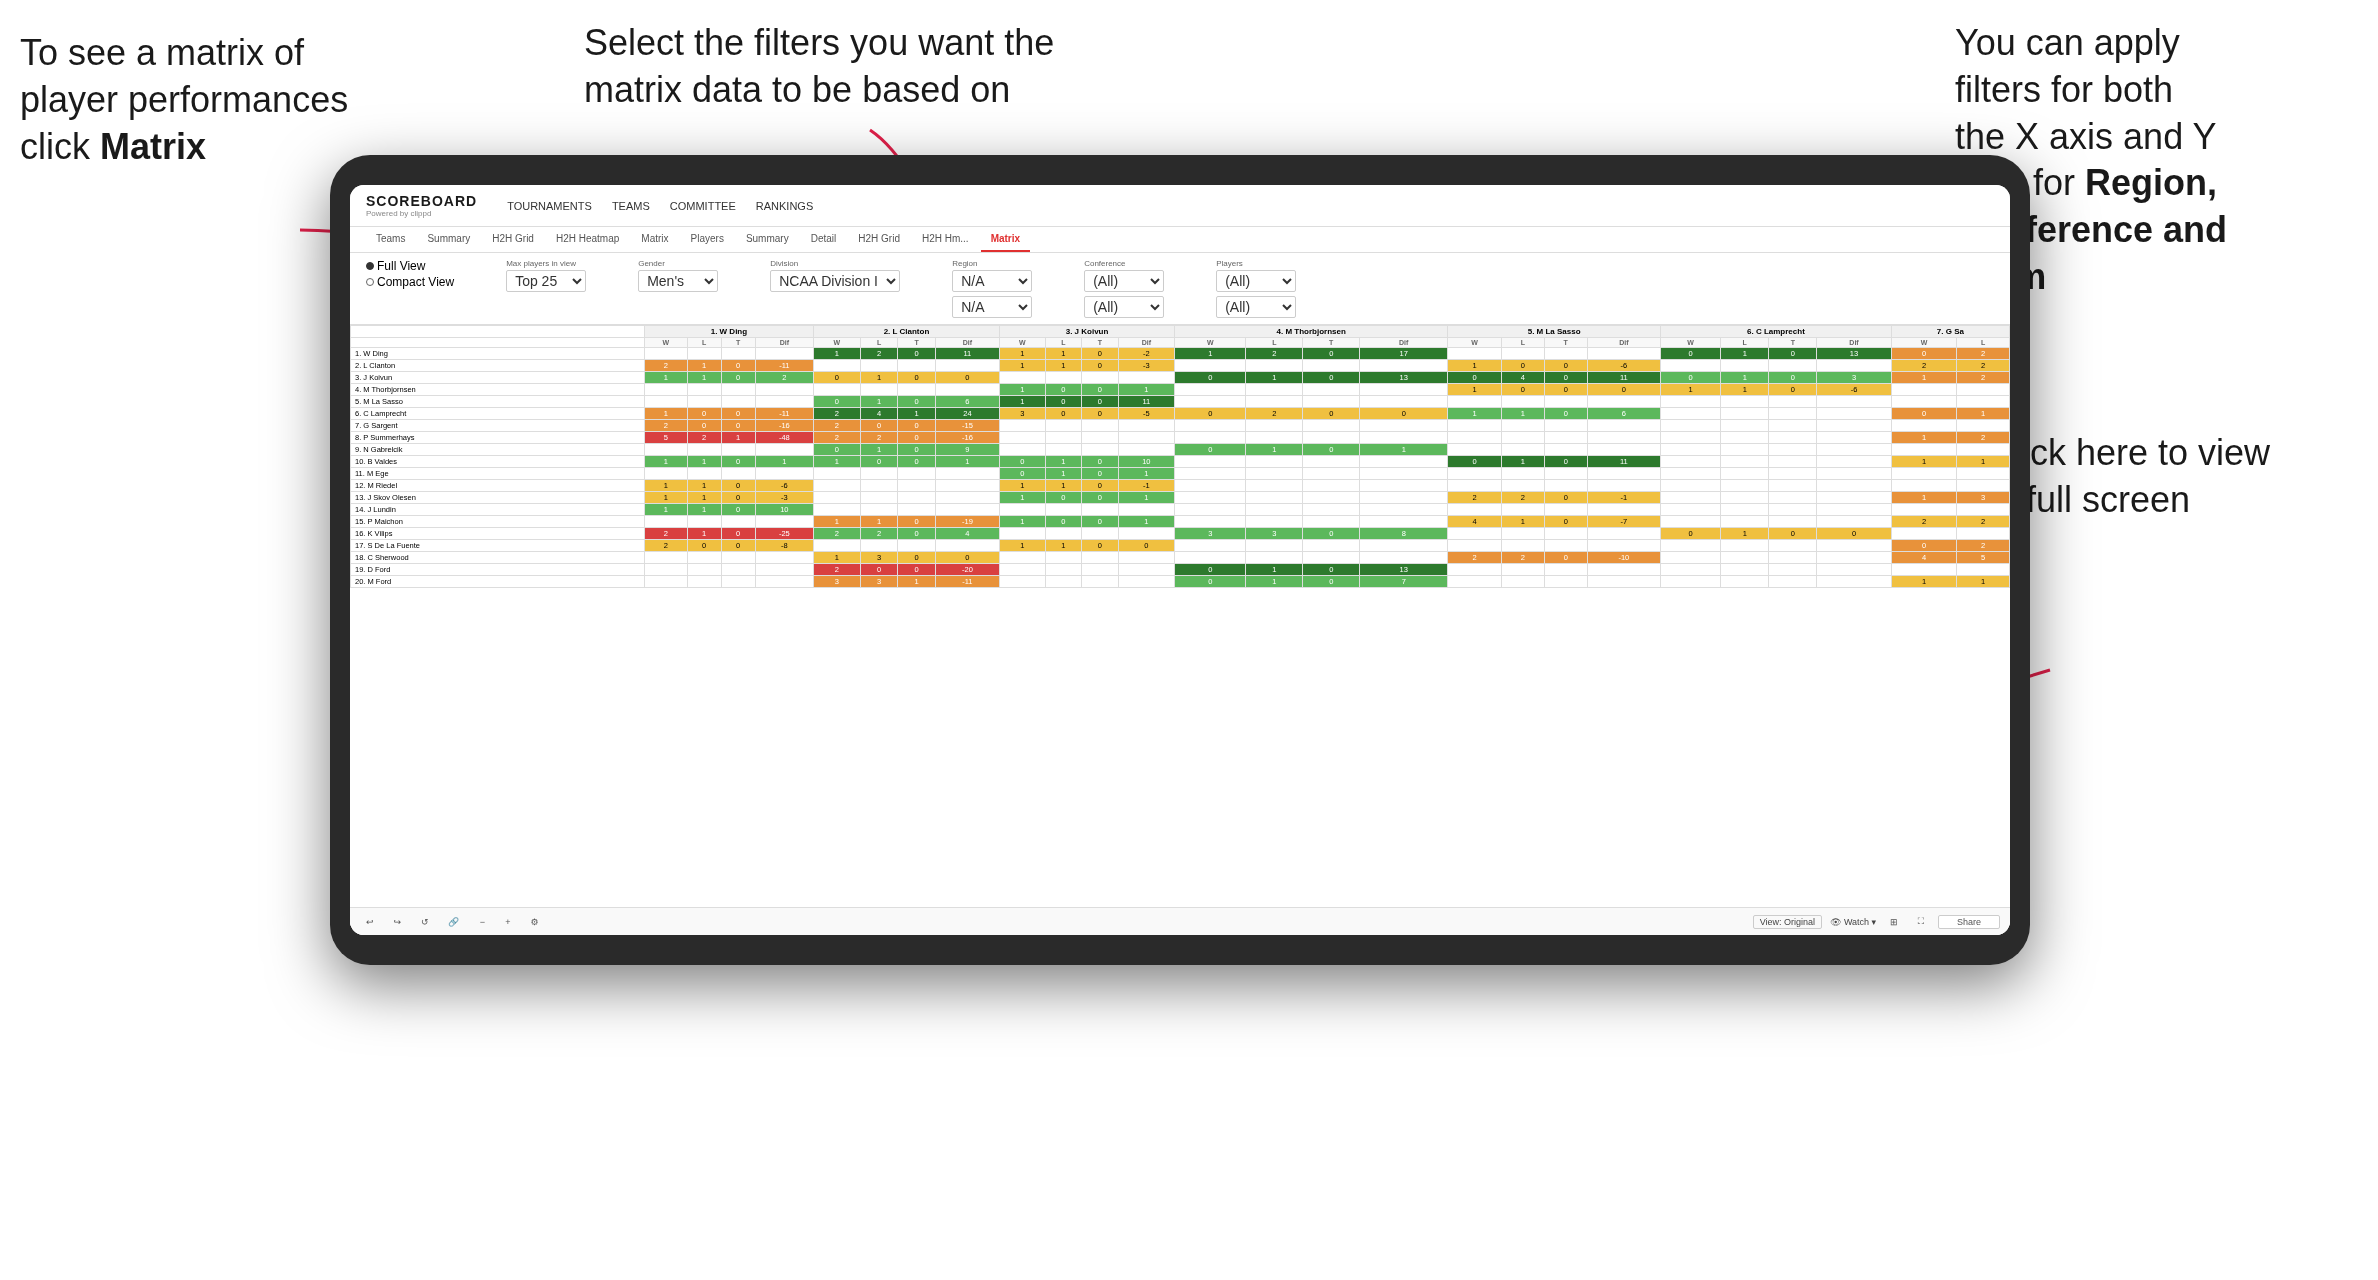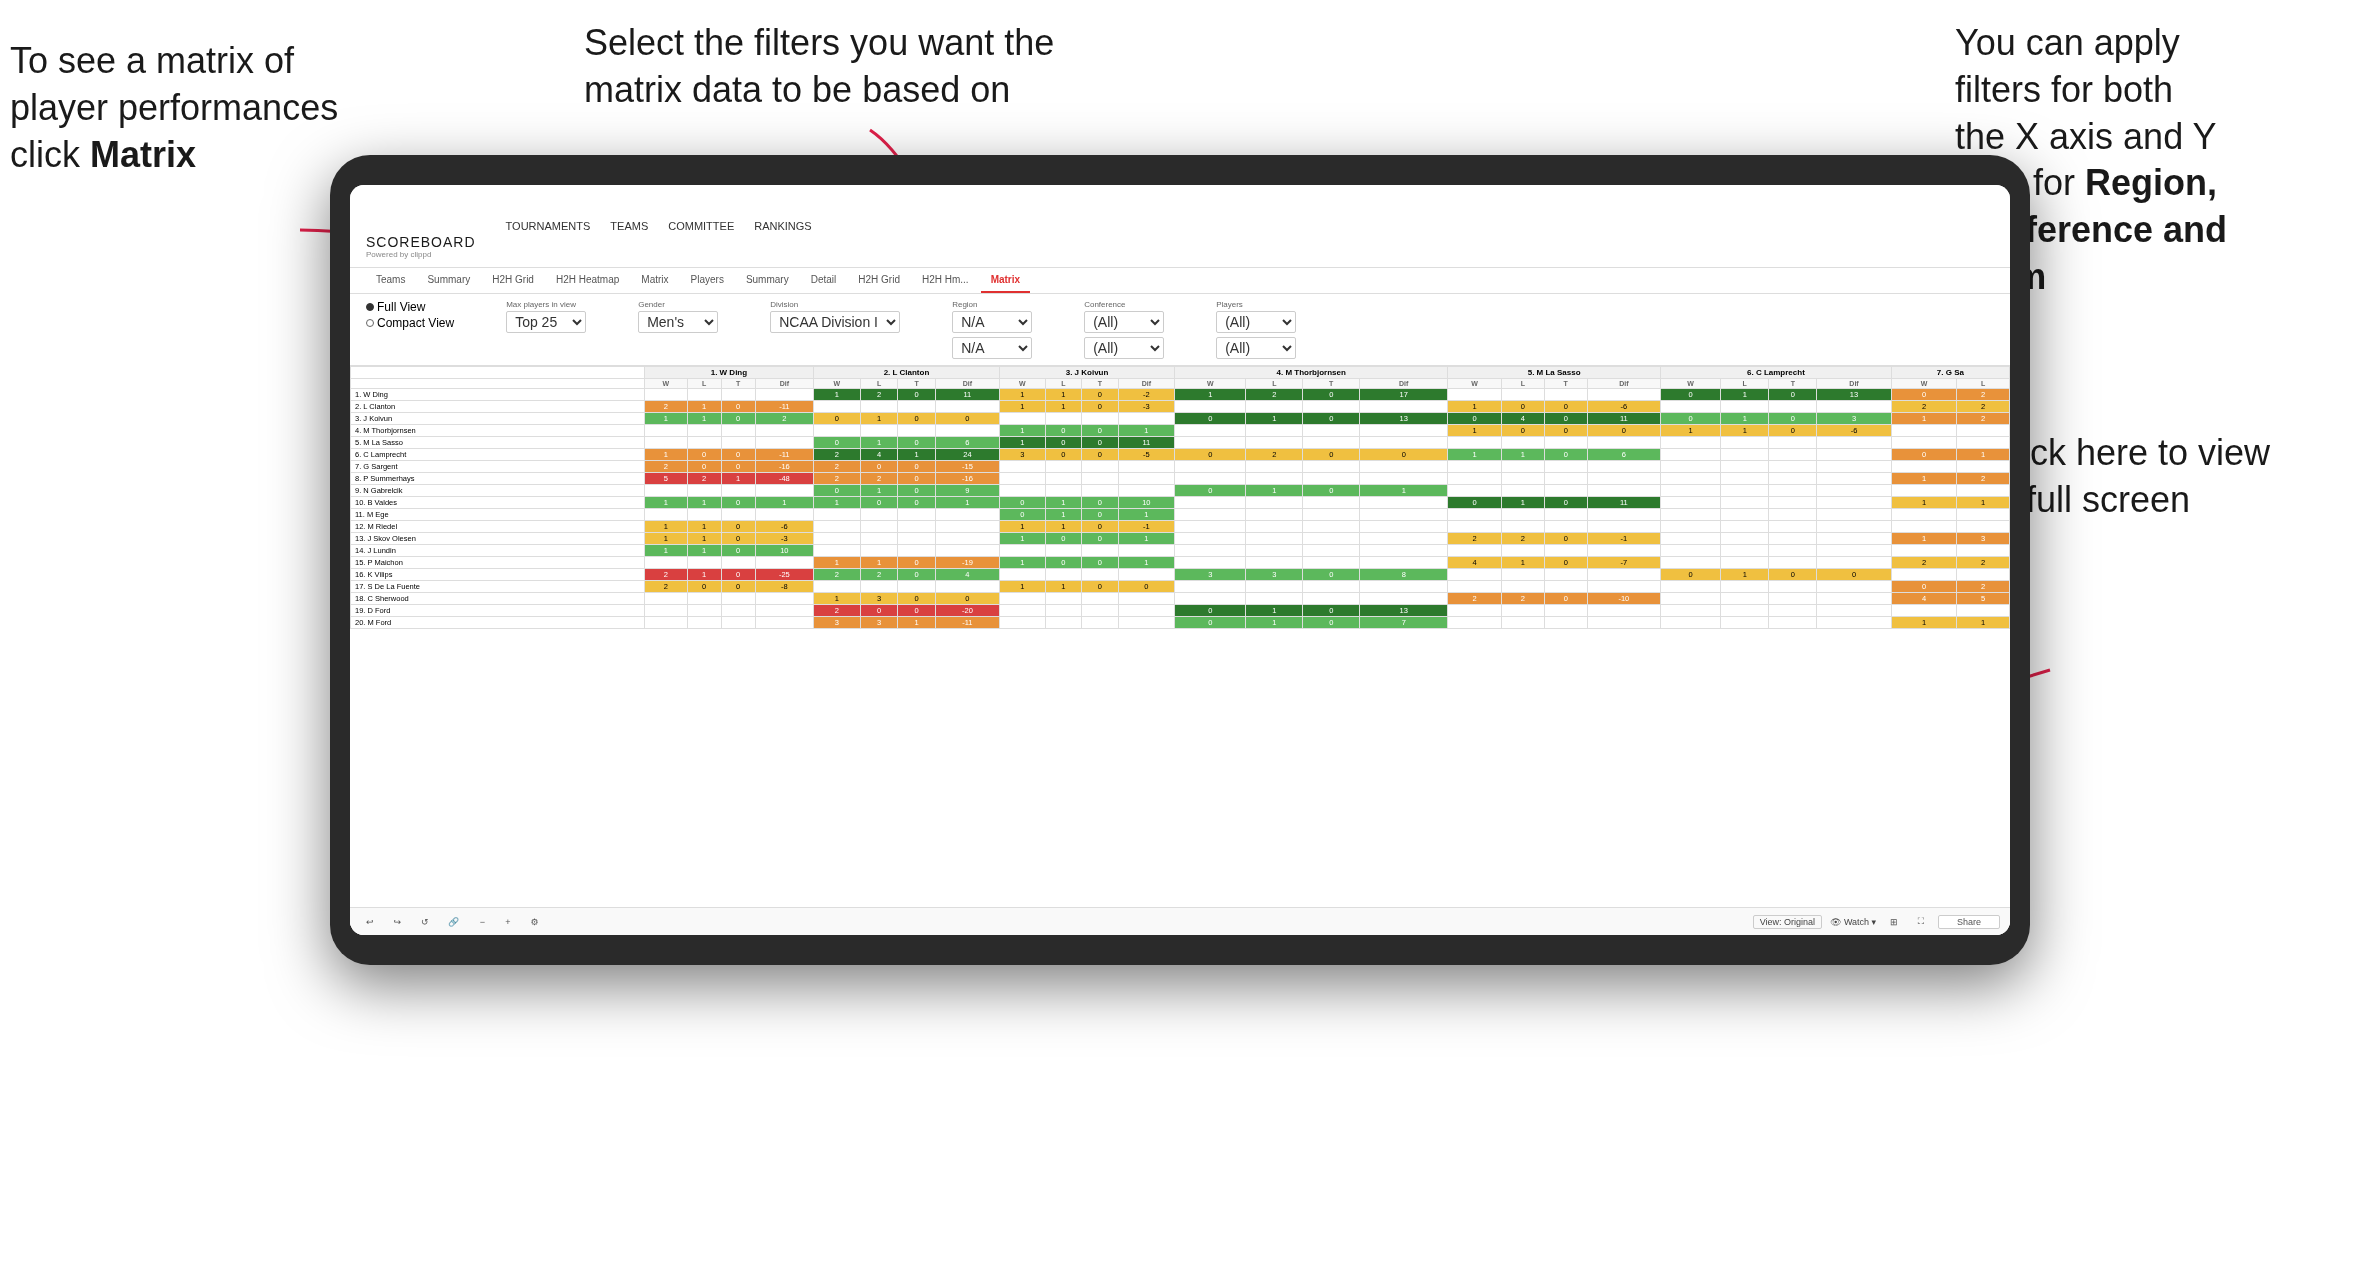--- a/index.html
+++ b/index.html
@@ -16,23 +16,22 @@
     .annotation {
       position: absolute;
       font-size: 36px;
       line-height: 1.3;
       color: #1a1a1a;
     }
     .annotation strong { font-weight: 900; }
 
     .annotation-topleft {
       top: 30px;
-      left: 10px;
+      left: 20px;
       width: 400px;
-      margin-top: 8px;
     }
     .annotation-topmid {
       top: 20px;
       left: 584px;
       width: 520px;
     }
     .annotation-topright {
       top: 20px;
       right: 3px;
       width: 420px;
@@ -74,25 +73,24 @@
       align-items: center;
       gap: 30px;
     }
 
     .scoreboard-logo {
       display: flex;
       flex-direction: column;
     }
     .logo-main {
       font-size: 14px;
-      font-weight: 400;
+      font-weight: 700;
       letter-spacing: 1px;
       color: #1a1a1a;
       text-transform: uppercase;
-      margin-top: 41px;
     }
     .logo-sub {
       font-size: 8px;
       color: #888;
     }
 
     .nav-items {
       display: flex;
       gap: 20px;
       font-size: 11px;

